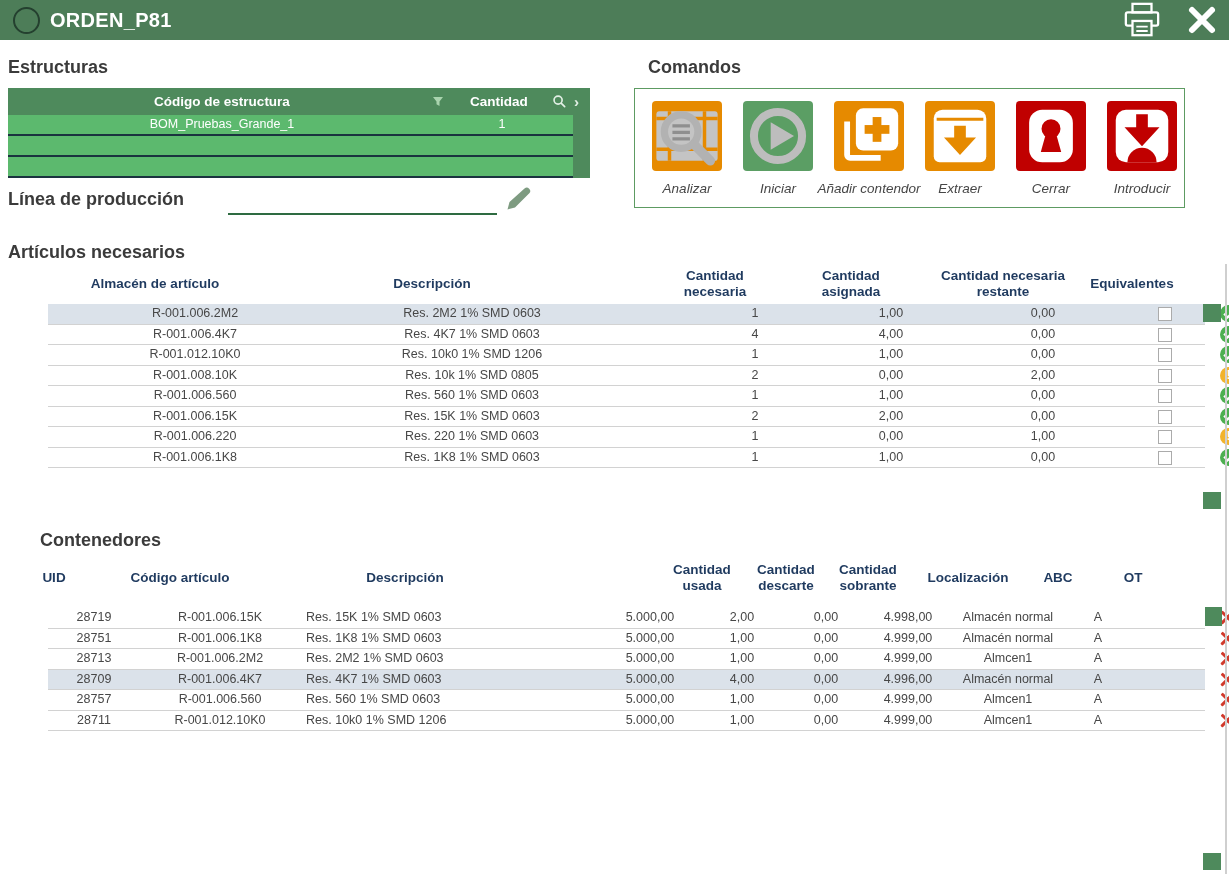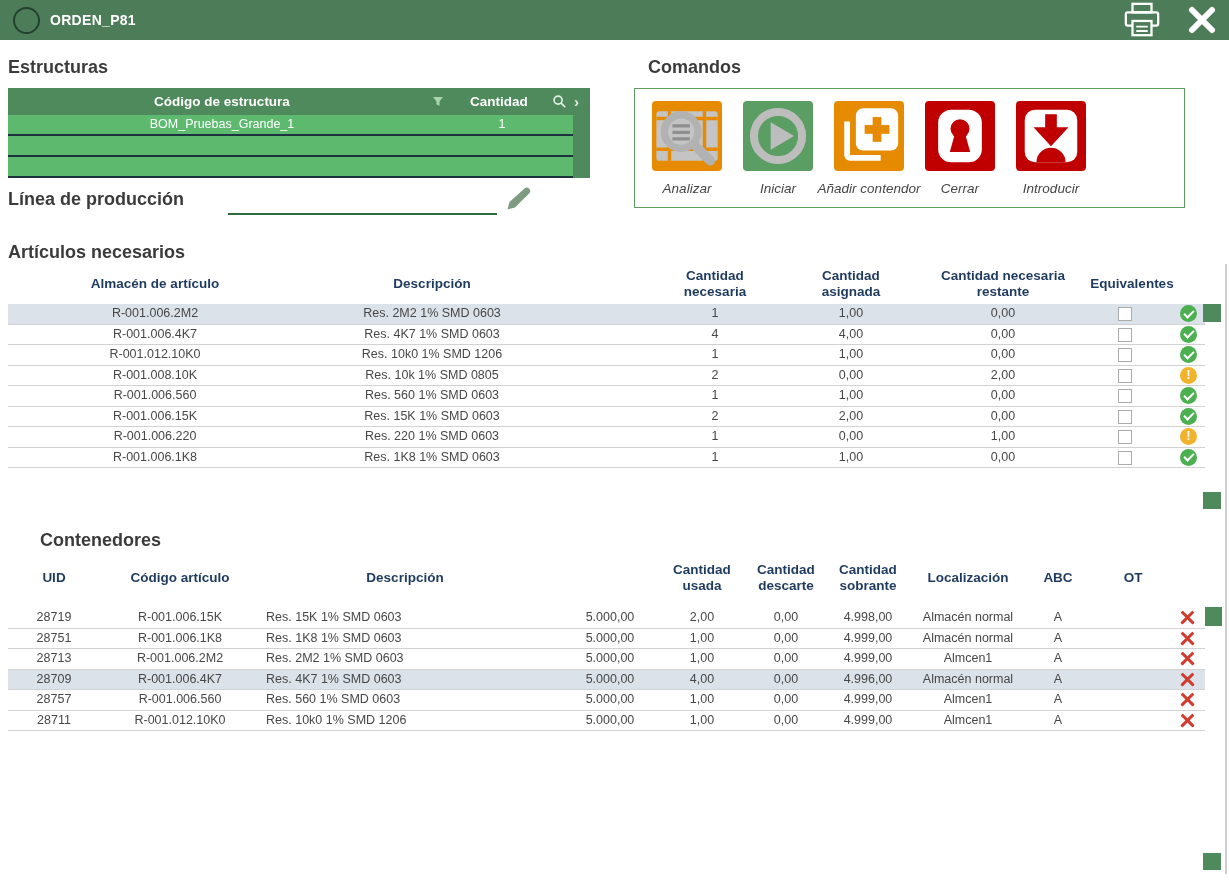--- a/index.html
+++ b/index.html
@@ -3,21 +3,21 @@
 <meta charset="utf-8">
 <style>
   html,body{margin:0;padding:0;background:#fff;}
   #root{position:relative;width:1229px;height:880px;background:#fff;overflow:hidden;
         font-family:"Liberation Sans",sans-serif;color:#474747;}
   .abs{position:absolute;}
 
   
   .titlebar{left:0;top:0;width:1229px;height:40px;background:#4D7D58;}
   .title-circle{left:13px;top:7px;width:23px;height:23px;border:2px solid #24402f;border-radius:50%;}
-  .title-text{left:50px;top:0;height:56px;line-height:40px;color:#fff;font-size:14px;font-weight:bold;letter-spacing:.3px;}
+  .title-text{left:50px;top:0;height:56px;line-height:40px;color:#fff;font-size:20px;font-weight:bold;letter-spacing:.3px;}
   .print-btn{left:1118px;top:1px;width:48px;height:38px;cursor:pointer;}
   .close-btn{left:1184px;top:3px;width:36px;height:34px;cursor:pointer;}
 
   
   .section-h{font-size:18px;font-weight:bold;color:#3b3b3b;white-space:nowrap;}
 
   
   .estr-table{left:8px;top:88px;width:582px;height:90px;}
   .estr-head{position:absolute;left:0;top:0;width:582px;height:27px;background:#4E8A5C;}
   .estr-hcell{position:absolute;transform:translateX(-50%);color:#fff;font-weight:bold;font-size:13.5px;line-height:27px;white-space:nowrap;}
@@ -33,21 +33,21 @@
   .cmd-box{left:634px;top:88px;width:551px;height:120px;border:1px solid #5d9b62;box-sizing:border-box;}
   .cmd-strip{position:absolute;left:17px;top:12px;display:flex;gap:21px;}
   .cmd{position:relative;width:70px;height:100px;cursor:pointer;}
   .cmd-btn{width:70px;height:70px;border-radius:4px;}
   .cmd-btn svg{display:block;width:70px;height:70px;}
   .cmd-label{position:absolute;top:80px;left:50%;transform:translateX(-50%);
              font-style:italic;font-size:13.5px;color:#464646;white-space:nowrap;}
   .hcell{position:absolute;top:0;height:100%;display:flex;align-items:center;justify-content:center;
          text-align:center;font-weight:bold;color:#1f3a5f;font-size:13.5px;line-height:1.18;
          transform:translateX(-50%);cursor:pointer;}
-  .trow{position:relative;height:19.5px;border-bottom:1px solid #d2d2d2;box-sizing:content-box;cursor:pointer;}
+  .trow{position:relative;height:19.5px;border-bottom:1px solid #d2d2d2;box-sizing:content-box;cursor:pointer;margin-left:40px;}
   .trow.selected{background:#DBE2EA;}
   .tcell{position:absolute;transform:translateX(-50%);font-size:12.5px;color:#474747;line-height:19.5px;white-space:nowrap;}
   .tcell.left{transform:none;}
   .cbx{position:absolute;left:1110px;top:3px;width:12px;height:12px;background:#fff;border:1px solid #ababab;cursor:pointer;}
   .status{position:absolute;left:1172px;top:1px;width:17px;height:17px;border-radius:50%;
           text-align:center;line-height:17px;color:#fff;font-weight:bold;font-size:12px;}
   .status.ok{background:#4CAF50;}
   .status.warn{background:#F2B32C;}
   .chk{position:absolute;left:4px;top:4.5px;width:8px;height:4px;border-left:2px solid #fff;border-bottom:2px solid #fff;transform:rotate(-45deg);}
   .xmark{position:absolute;left:1171px;top:2px;width:17px;height:15px;cursor:pointer;}
@@ -146,20 +146,30 @@
             <svg viewBox="0 0 48 48">
               <path d="M9 14 V37 a2 2 0 0 0 2 2 H32" stroke="#fff" stroke-width="4" fill="none"></path>
               <rect x="15" y="5" width="29" height="29" rx="5" fill="#fff"></rect>
               <rect x="26.5" y="11" width="6" height="17" fill="#E68A00"></rect>
               <rect x="21" y="16.5" width="17" height="6" fill="#E68A00"></rect>
             </svg>
           </div>
           <div class="cmd-label">Añadir contendor</div>
         </div>
         <div class="cmd">
+          <div class="cmd-btn" style="background: rgb(230, 138, 0);">
+            <svg viewBox="0 0 48 48">
+              <path d="M12 6 H36 a6 6 0 0 1 6 6 V38 a4 4 0 0 1 -4 4 H10 a4 4 0 0 1 -4 -4 V12 a6 6 0 0 1 6 -6 Z" fill="#fff"></path>
+              <path d="M8 12.5 H40" stroke="#E68A00" stroke-width="2"></path>
+              <path d="M20 17 h8 v8 h7 L24 37 L13 25 h7 Z" fill="#E68A00"></path>
+            </svg>
+          </div>
+          <div class="cmd-label">Extraer</div>
+        </div>
+        <div class="cmd">
           <div class="cmd-btn" style="background: rgb(192, 0, 0);">
             <svg viewBox="0 0 48 48">
               <rect x="9" y="6" width="30" height="36" rx="9" fill="#fff"></rect>
               <circle cx="24" cy="19" r="6.5" fill="#C00000"></circle>
               <path d="M20.5 22.5 h7 L31 35 H17 Z" fill="#C00000"></path>
             </svg>
           </div>
           <div class="cmd-label">Cerrar</div>
         </div>
         <div class="cmd">

